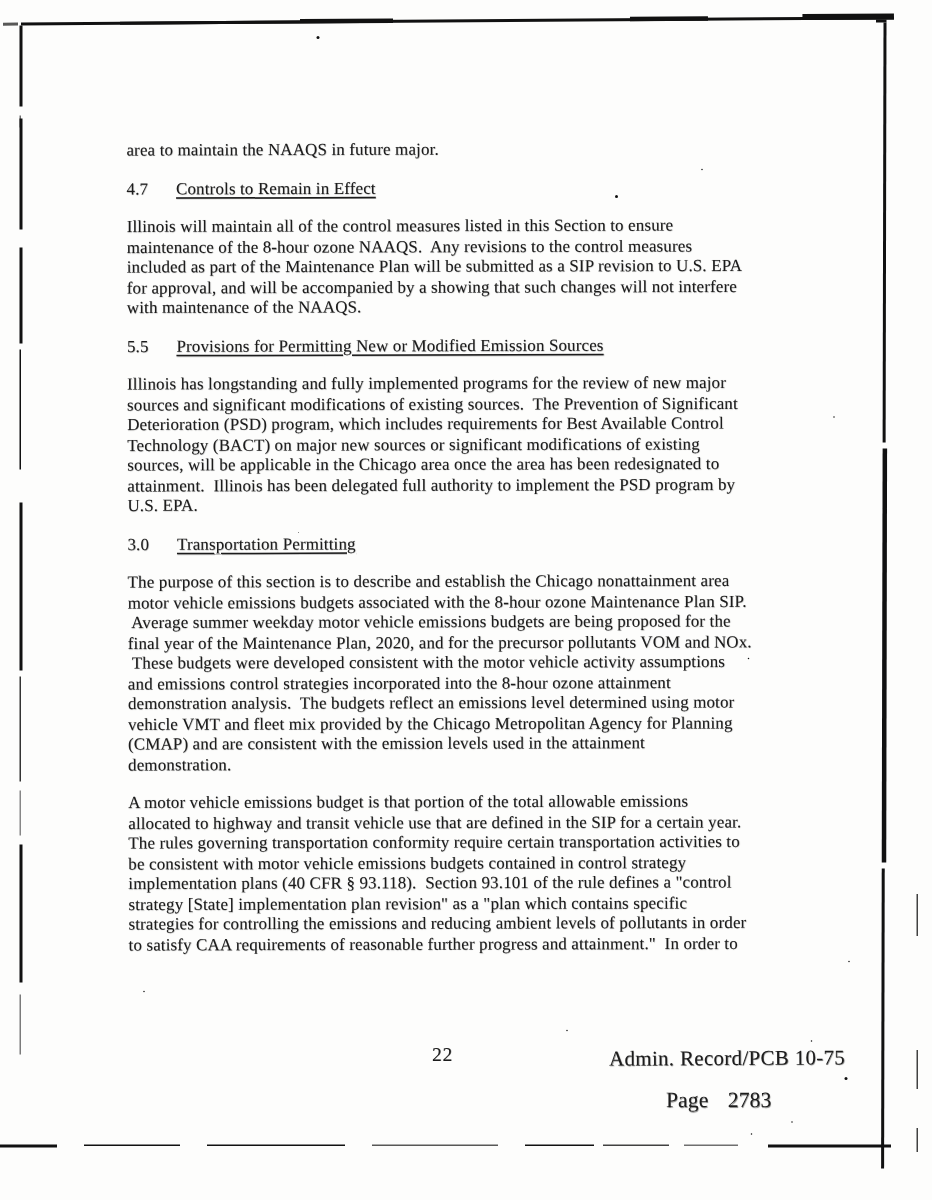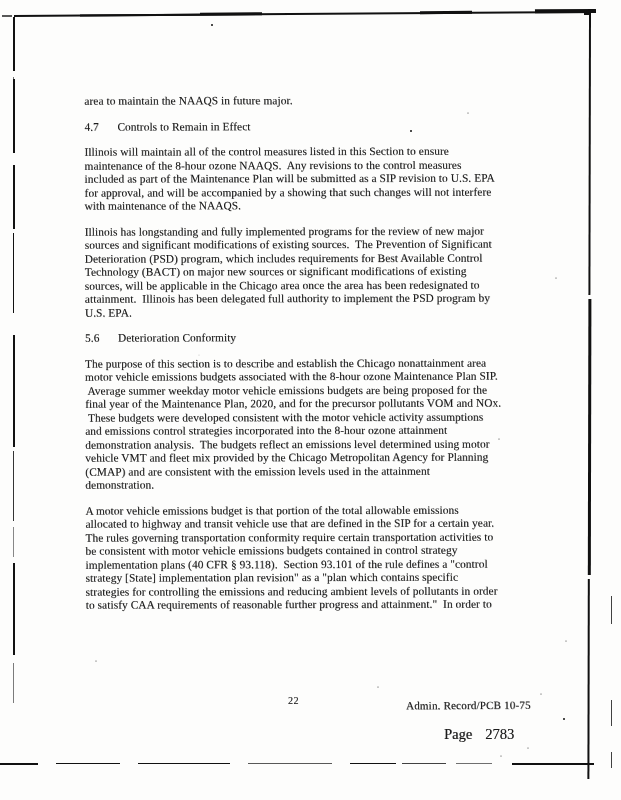--- a/index.html
+++ b/index.html
@@ -92,30 +92,30 @@
   .content{
     position:absolute;left:85px;top:94px;width:490px;
     font-size:11.3px;line-height:13.5px;
     transform:rotate(-0.15deg);
     text-shadow:0.3px 0.3px 0.5px rgba(28,28,28,0.45);
     letter-spacing:0.1px;
   }
   .content p{margin:0 0 12px 0;white-space:pre;}
   .sec-heading{margin:0 0 12px 0;white-space:pre;}
   .sec-num{display:inline-block;width:33px;}
-  .sec-title{text-underline-offset:2px;}
+  .sec-title{text-decoration:underline;text-underline-offset:2px;}
 
   .page-number{
     position:absolute;left:288px;top:695px;
-    font-size:10px;letter-spacing:0.5px;
+    font-size:13px;letter-spacing:0.5px;
     text-shadow:0.3px 0.3px 0.4px rgba(28,28,28,0.4);
   }
   .stamp-admin{
     position:absolute;left:406px;top:699px;
-    font-size:11px;letter-spacing:0.2px;
+    font-size:14px;letter-spacing:0.2px;
     text-shadow:0.4px 0.4px 0.5px rgba(17,17,17,0.5);
     transform:rotate(-0.3deg);
   }
   .stamp-page{
     position:absolute;left:444px;top:726px;
     font-size:14.5px;
     text-shadow:0.4px 0.4px 0.5px rgba(17,17,17,0.5);
   }
   .stamp-page .num{margin-left:13px;}
 </style>
@@ -172,30 +172,31 @@
     <p>area to maintain the NAAQS in future major.</p>
 
     <div class="sec-heading"><span class="sec-num">4.7</span><span class="sec-title">Controls to Remain in Effect</span></div>
 
     <p>Illinois will maintain all of the control measures listed in this Section to ensure
 maintenance of the 8-hour ozone NAAQS.  Any revisions to the control measures
 included as part of the Maintenance Plan will be submitted as a SIP revision to U.S. EPA
 for approval, and will be accompanied by a showing that such changes will not interfere
 with maintenance of the NAAQS.</p>
 
+    <div class="sec-heading"><span class="sec-num">5.5</span><span class="sec-title">Provisions for Permitting New or Modified Emission Sources</span></div>
 
     <p>Illinois has longstanding and fully implemented programs for the review of new major
 sources and significant modifications of existing sources.  The Prevention of Significant
 Deterioration (PSD) program, which includes requirements for Best Available Control
 Technology (BACT) on major new sources or significant modifications of existing
 sources, will be applicable in the Chicago area once the area has been redesignated to
 attainment.  Illinois has been delegated full authority to implement the PSD program by
 U.S. EPA.</p>
 
-    <div class="sec-heading"><span class="sec-num">5.6</span><span class="sec-title">Deterioration Conformity</span></div>
+    <div class="sec-heading"><span class="sec-num">3.0</span><span class="sec-title">Transportation Permitting</span></div>
 
     <p>The purpose of this section is to describe and establish the Chicago nonattainment area
 motor vehicle emissions budgets associated with the 8-hour ozone Maintenance Plan SIP.
  Average summer weekday motor vehicle emissions budgets are being proposed for the
 final year of the Maintenance Plan, 2020, and for the precursor pollutants VOM and NOx.
  These budgets were developed consistent with the motor vehicle activity assumptions
 and emissions control strategies incorporated into the 8-hour ozone attainment
 demonstration analysis.  The budgets reflect an emissions level determined using motor
 vehicle VMT and fleet mix provided by the Chicago Metropolitan Agency for Planning
 (CMAP) and are consistent with the emission levels used in the attainment

